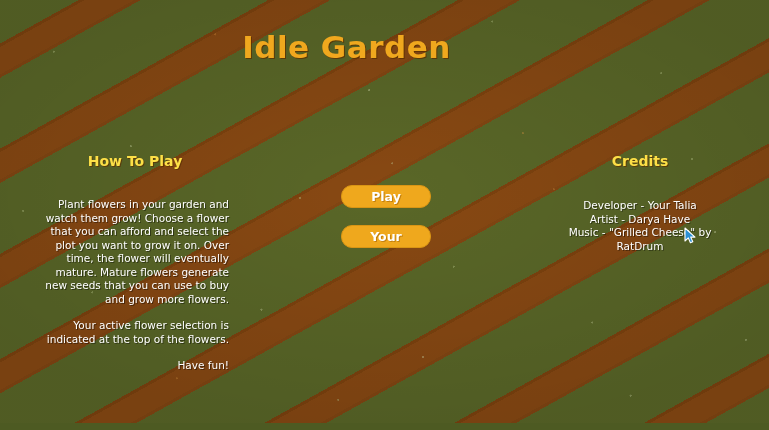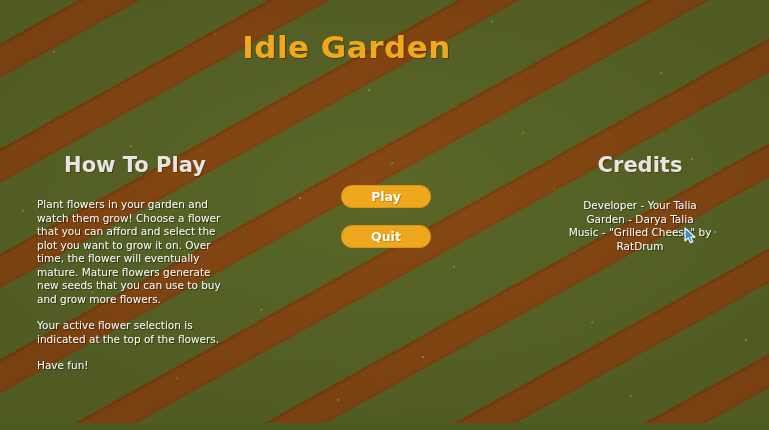--- a/index.html
+++ b/index.html
@@ -102,41 +102,41 @@
     text-align: center;
     font-size: 31px;
     font-weight: bold;
     letter-spacing: 0.5px;
     color: #f0a81e;
     text-shadow: 1px 1px 0 rgba(90,45,0,0.75);
   }
 
   .section-heading {
     position: absolute;
-    font-size: 21px;
+    font-size: 14px;
     font-weight: bold;
-    color: #e5e5e5;
+    color: #fde047;
     text-shadow: 1px 1px 0 rgba(90,45,0,0.7);
     text-align: center;
   }
   #howto-heading { left: 35px; top: 153px; width: 200px; }
   #credits-heading { left: 560px; top: 153px; width: 160px; }
 
   .body-text {
     position: absolute;
     color: #ffffff;
     font-size: 10.5px;
     line-height: 13.5px;
     text-shadow: 1px 1px 0 rgba(0,0,0,0.45);
   }
   #howto-body {
     left: 37px;
     top: 198px;
     width: 192px;
-    text-align: left;
+    text-align: right;
   }
   #howto-body p { margin: 0 0 13px 0; }
   #howto-body p:last-child { margin-bottom: 8px; }
 
   #credits-body {
     left: 545px;
     top: 199px;
     width: 190px;
     text-align: center;
   }
@@ -196,26 +196,26 @@
     <div class="body-text" id="howto-body">
       <p>Plant flowers in your garden and watch them grow! Choose a flower that you can afford and select the plot you want to grow it on. Over time, the flower will eventually mature. Mature flowers generate new seeds that you can use to buy and grow more flowers.</p>
       <p>Your active flower selection is indicated at the top of the flowers.</p>
       <p>Have fun!</p>
     </div>
 
     <div class="section-heading" id="credits-heading">Credits</div>
 
     <div class="body-text" id="credits-body">
       <div>Developer - Your Talia</div>
-      <div>Garden - Darya Talia</div>
+      <div>Artist - Darya Have</div>
       <div>Music - "Grilled Cheese" by RatDrum</div>
     </div>
 
     <button class="menu-button" id="play-button">Play</button>
 
-    <button class="menu-button" id="quit-button">Quit</button>
+    <button class="menu-button" id="quit-button">Your</button>
 
     <svg id="cursor" viewBox="0 0 14 18">
       <path d="M1,1 L1,14 L4.3,10.9 L6.4,15.8 L8.8,14.8 L6.7,10.1 L11,10.1 Z" fill="#2b8fd4" stroke="#ffffff" stroke-width="1.1" stroke-linejoin="round"></path>
     </svg>
 
   </div>
 </div>
 
 </body></html>

